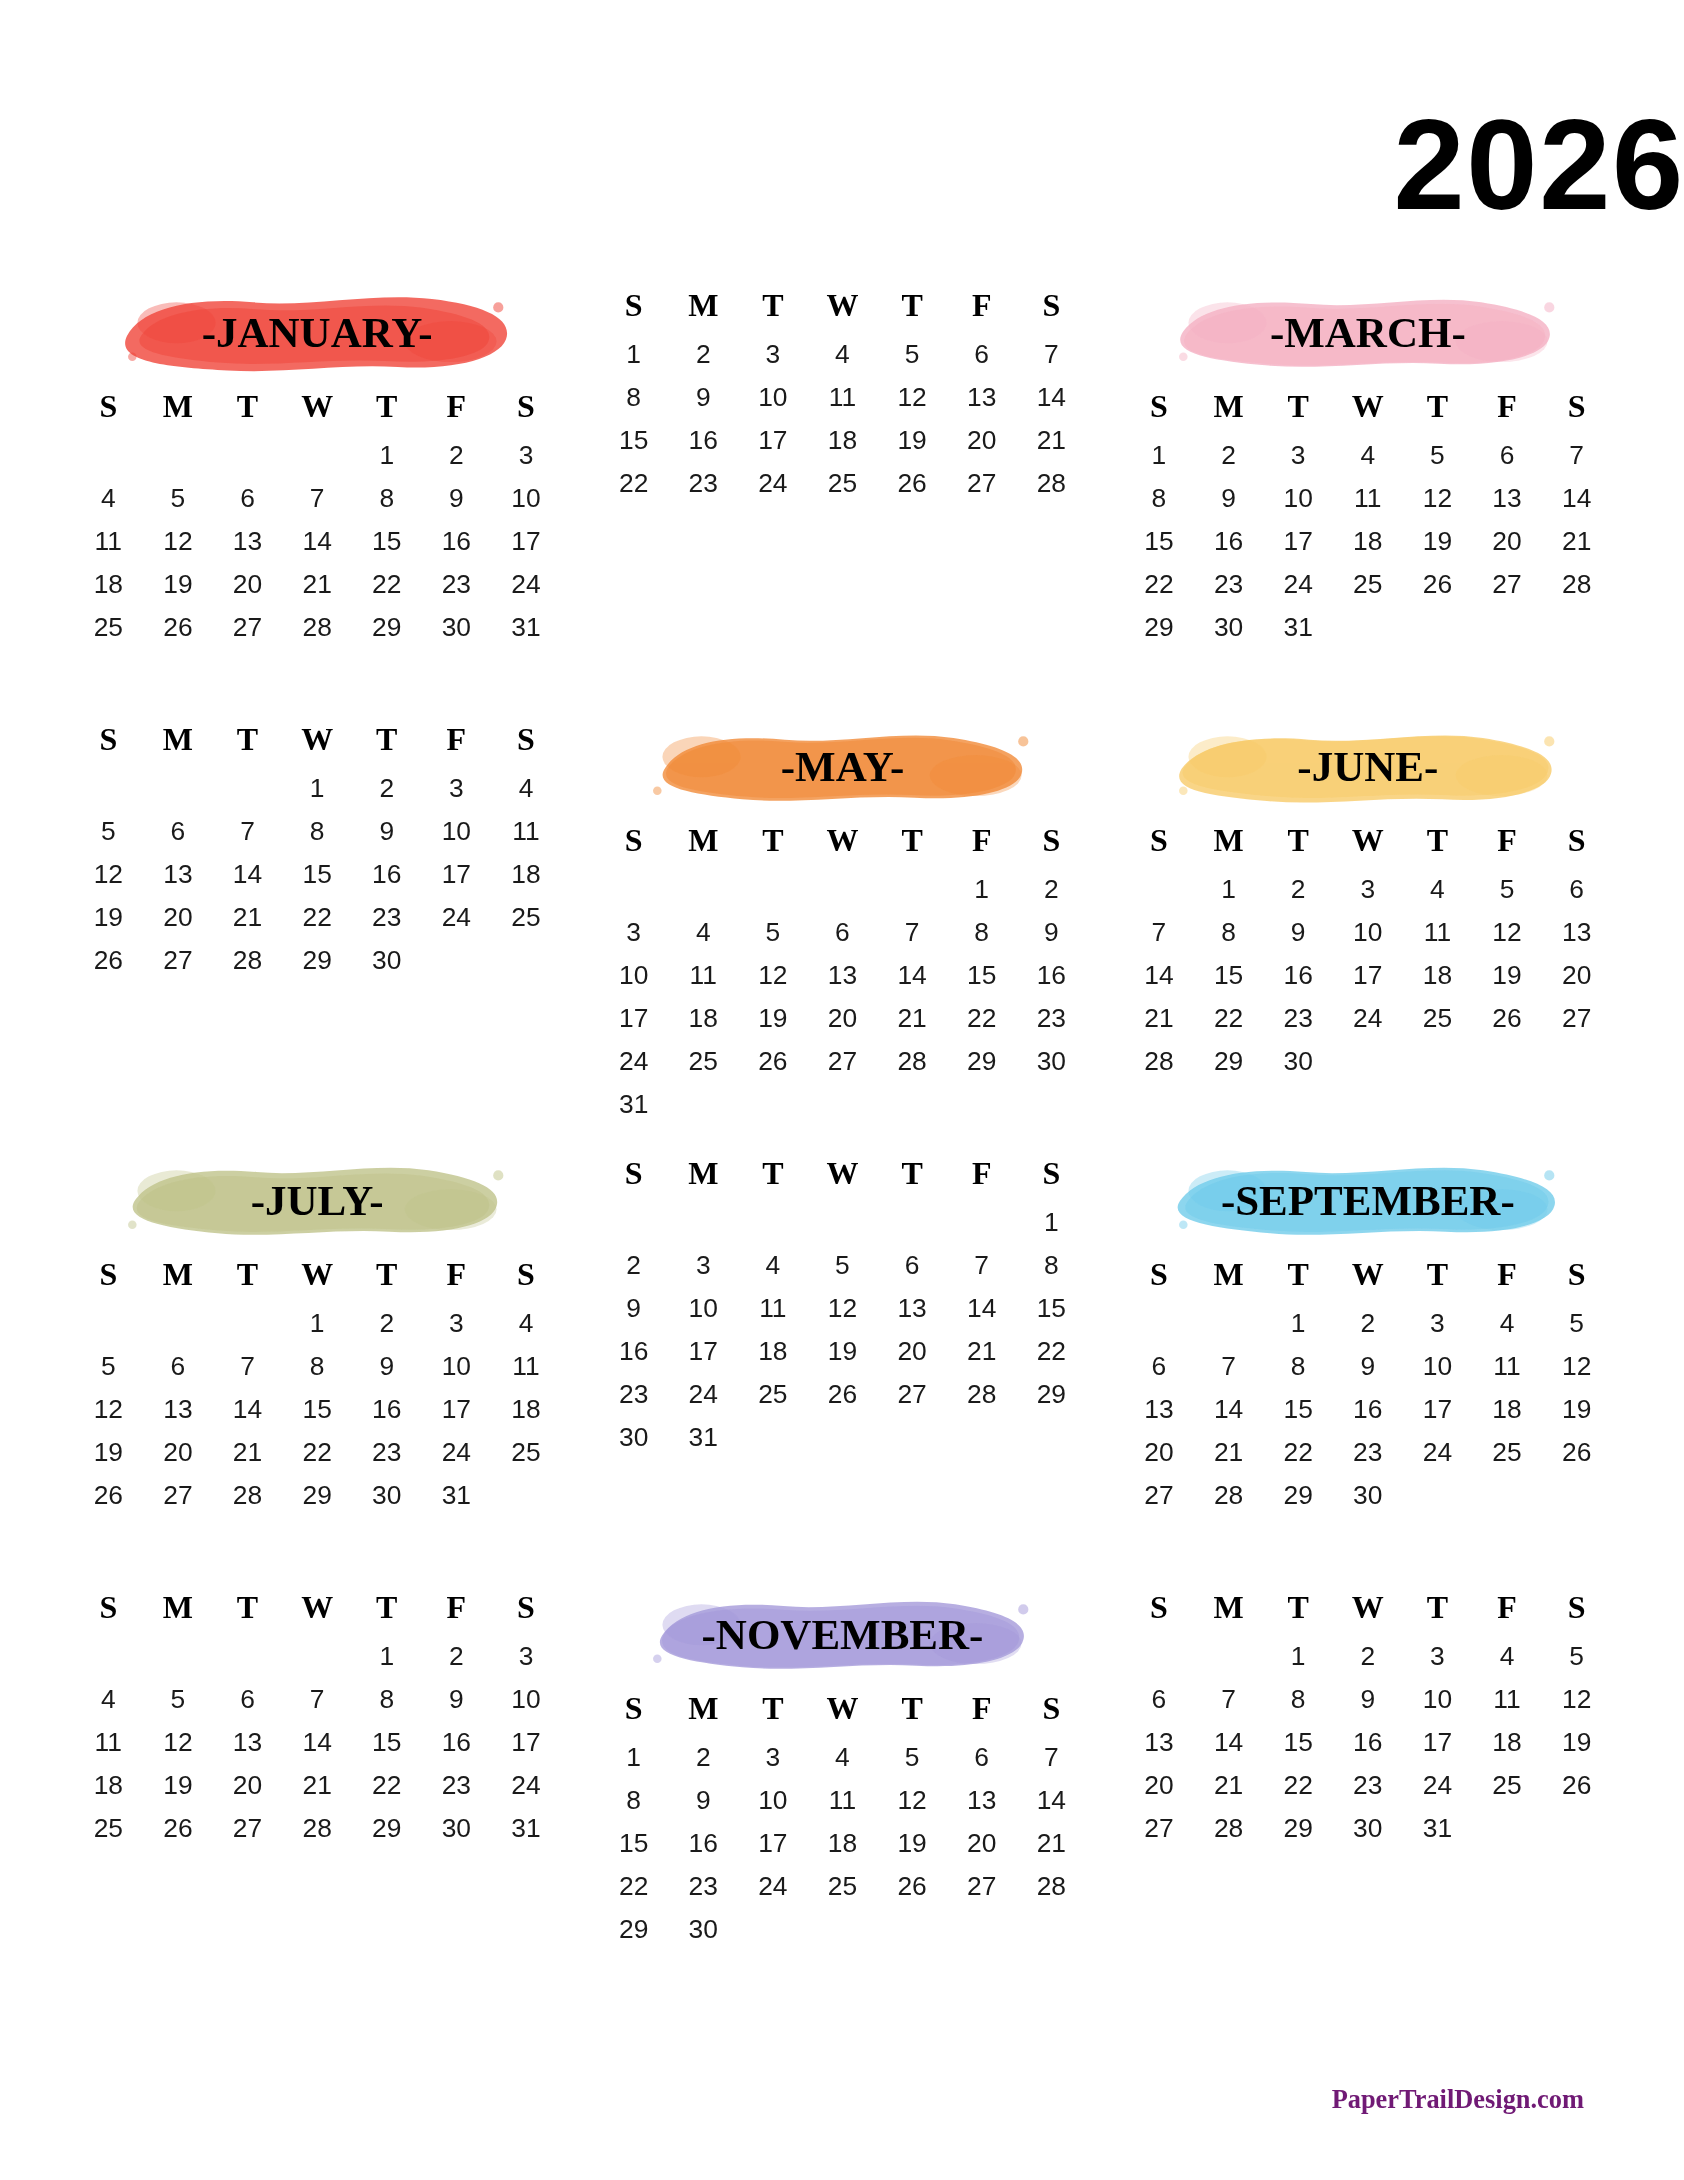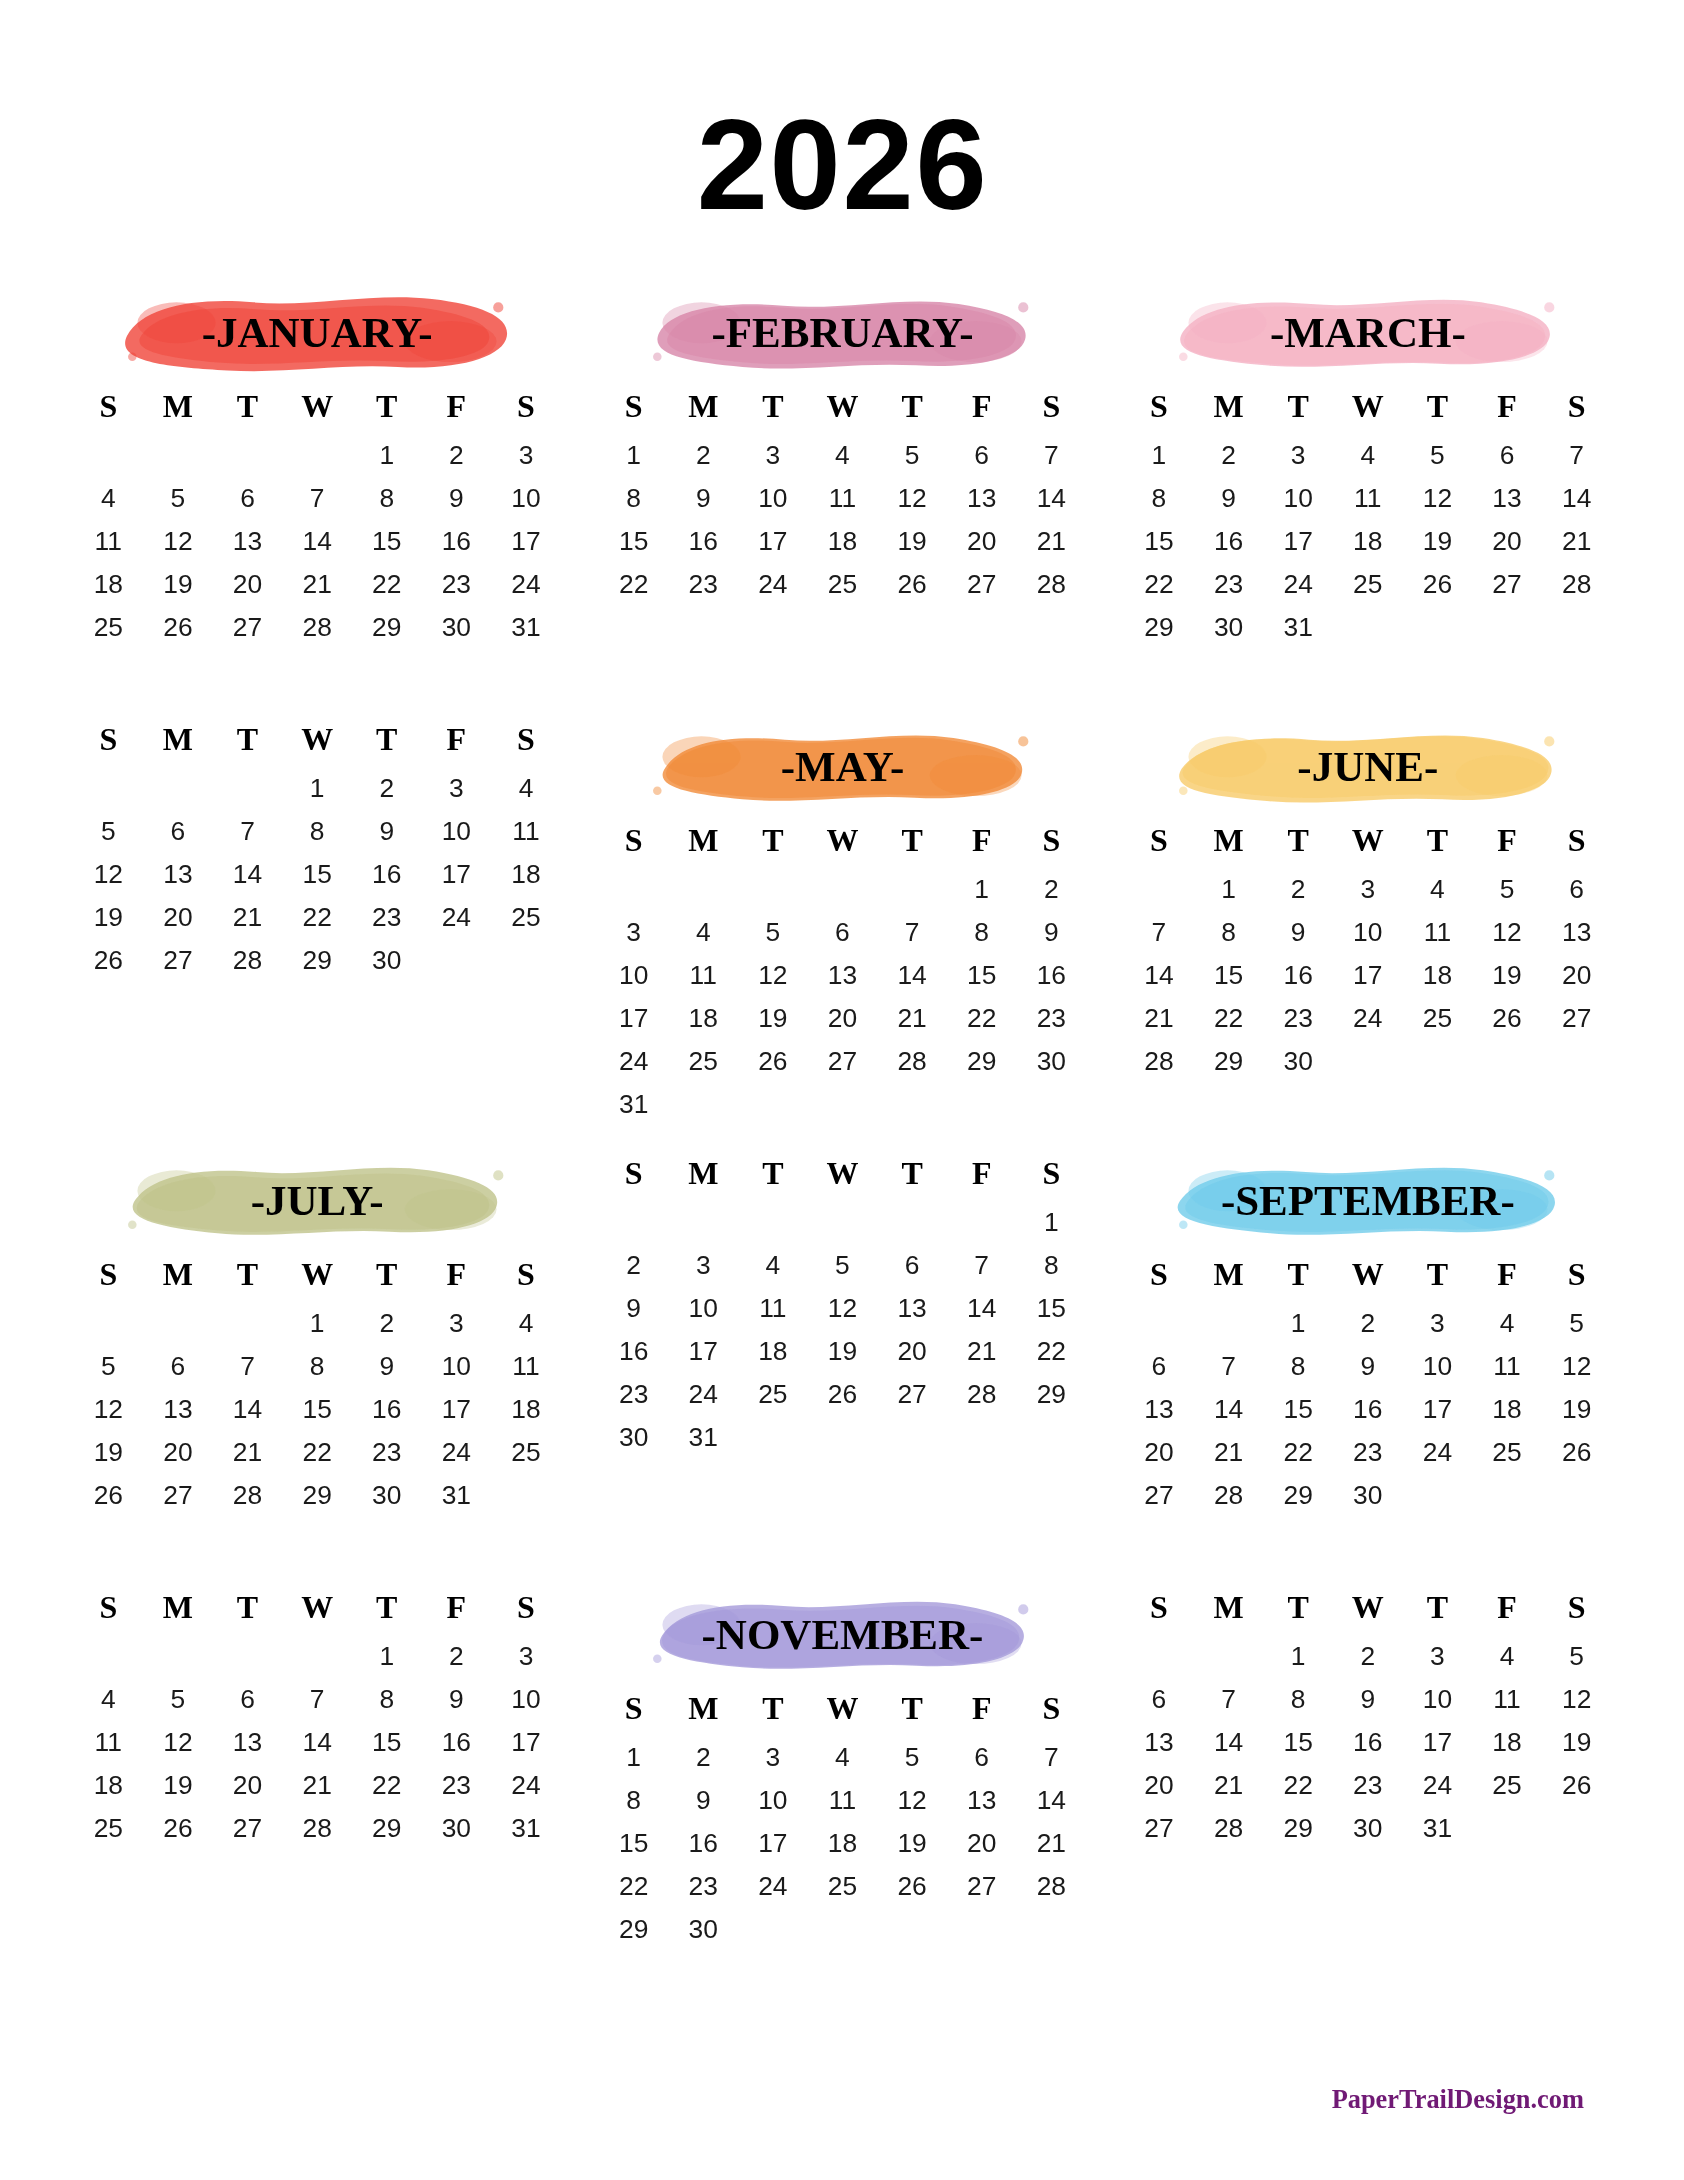--- a/index.html
+++ b/index.html
@@ -12,21 +12,21 @@
     width: 1685px;
     height: 2181px;
     font-family: "Liberation Serif", serif;
     color: #111111;
     position: relative;
     overflow: hidden;
   }
 
   
   .year-title {
-    text-align: center;
+    text-align: right;
     font-family: "Liberation Sans", sans-serif;
     font-weight: bold;
     font-size: 128px;
     letter-spacing: 1.7px;
     line-height: 1;
     padding-top: 101px;
     color: #000000;
   }
 
   
@@ -190,35 +190,20 @@
             <td>27</td>
             <td>28</td>
             <td>29</td>
             <td>30</td>
             <td>31</td>
           </tr>
         </tbody>
       </table>
     </div>
     <div class="month">
-      <div class="month-head">
-        <div class="splash">
-          <svg viewBox="0 0 470 104" xmlns="http://www.w3.org/2000/svg">
-            <g opacity="0.92">
-              <path d="M20,52 C34,24 96,14 166,20 C236,26 306,8 372,18 C428,27 456,40 450,60 C444,82 392,94 322,90 C252,86 186,98 118,92 C54,86 8,78 20,52 Z" fill="#d4799f" opacity="0.78"></path>
-              <path d="M28,52 C48,22 104,14 168,20 C232,26 302,8 366,18 C422,27 452,40 446,60 C440,80 388,92 320,88 C252,84 182,96 118,90 C58,84 10,76 28,52 Z" fill="#d4799f" opacity="0.45" transform="translate(6,4) scale(0.97,0.92)"></path>
-              <ellipse cx="70" cy="40" rx="46" ry="24" fill="#d4799f" opacity="0.35"></ellipse>
-              <ellipse cx="392" cy="62" rx="54" ry="24" fill="#d4799f" opacity="0.33"></ellipse>
-              <circle cx="448" cy="22" r="6" fill="#d4799f" opacity="0.5"></circle>
-              <circle cx="18" cy="80" r="5" fill="#d4799f" opacity="0.45"></circle>
-            </g>
-          </svg>
-        </div>
-        <div class="month-name">-FEBRUARY-</div>
-      </div>
       <table class="days">
         <thead>
           <tr>
             <th>S</th>
             <th>M</th>
             <th>T</th>
             <th>W</th>
             <th>T</th>
             <th>F</th>
             <th>S</th>

